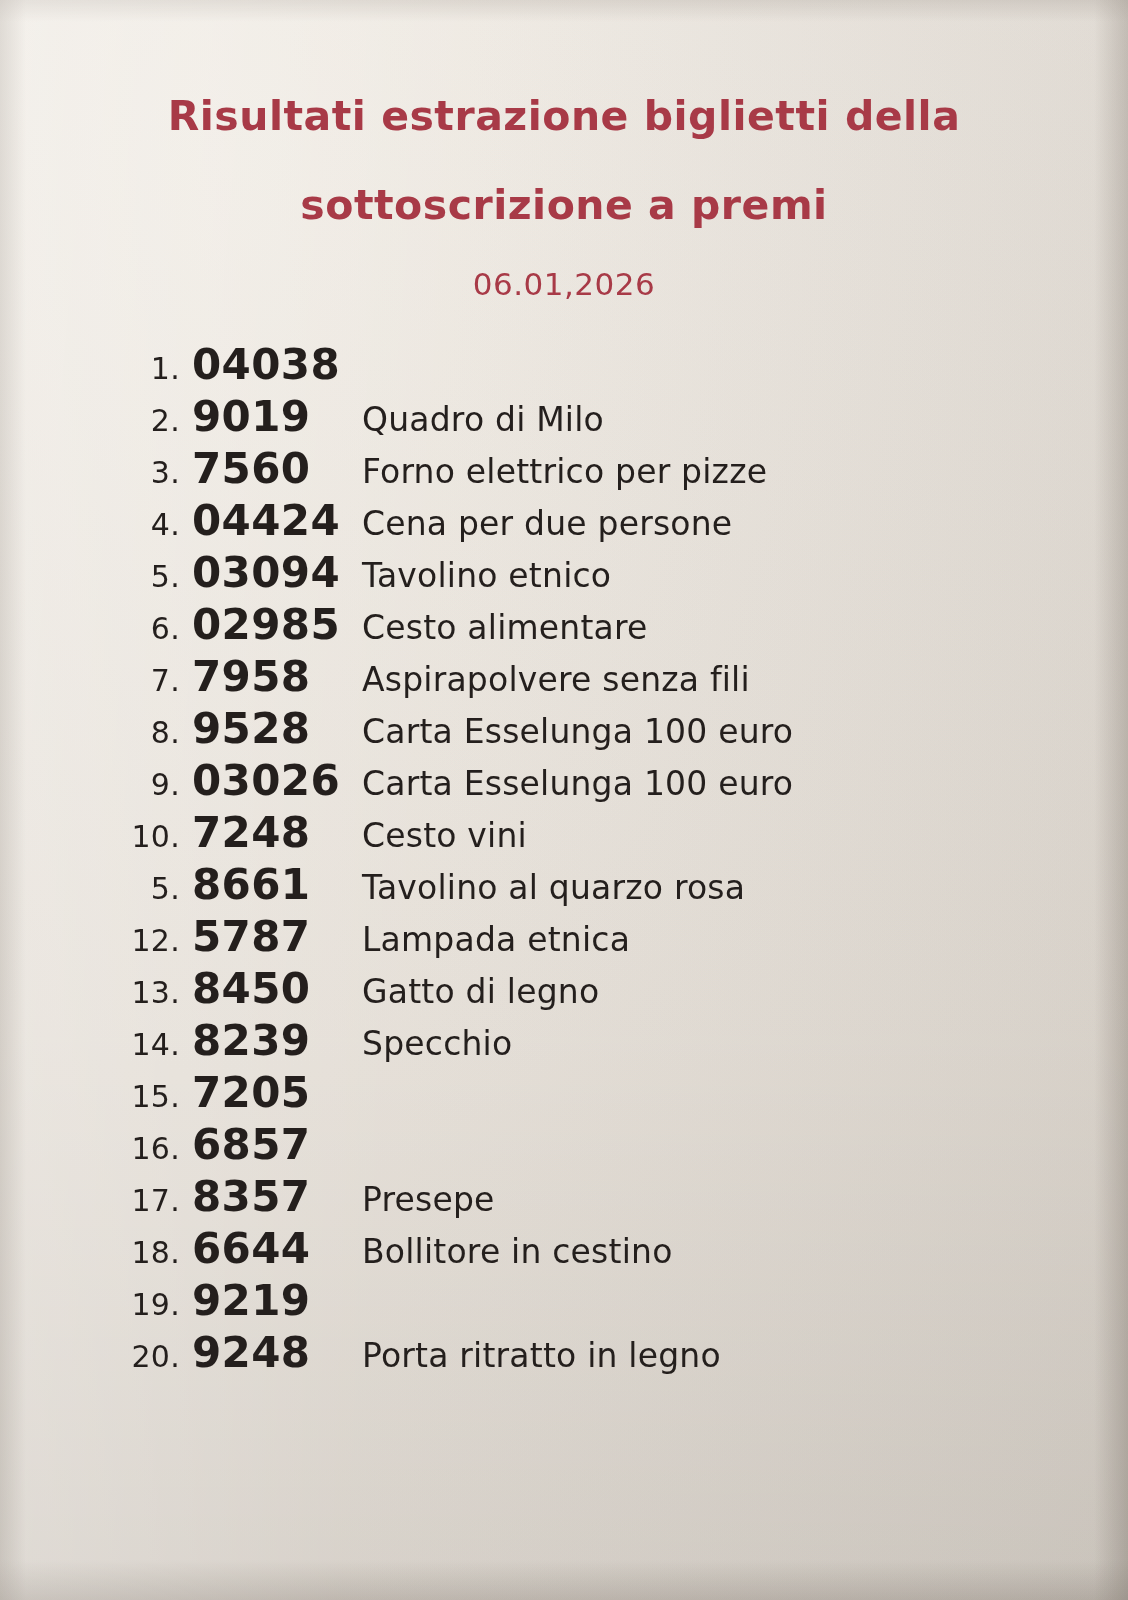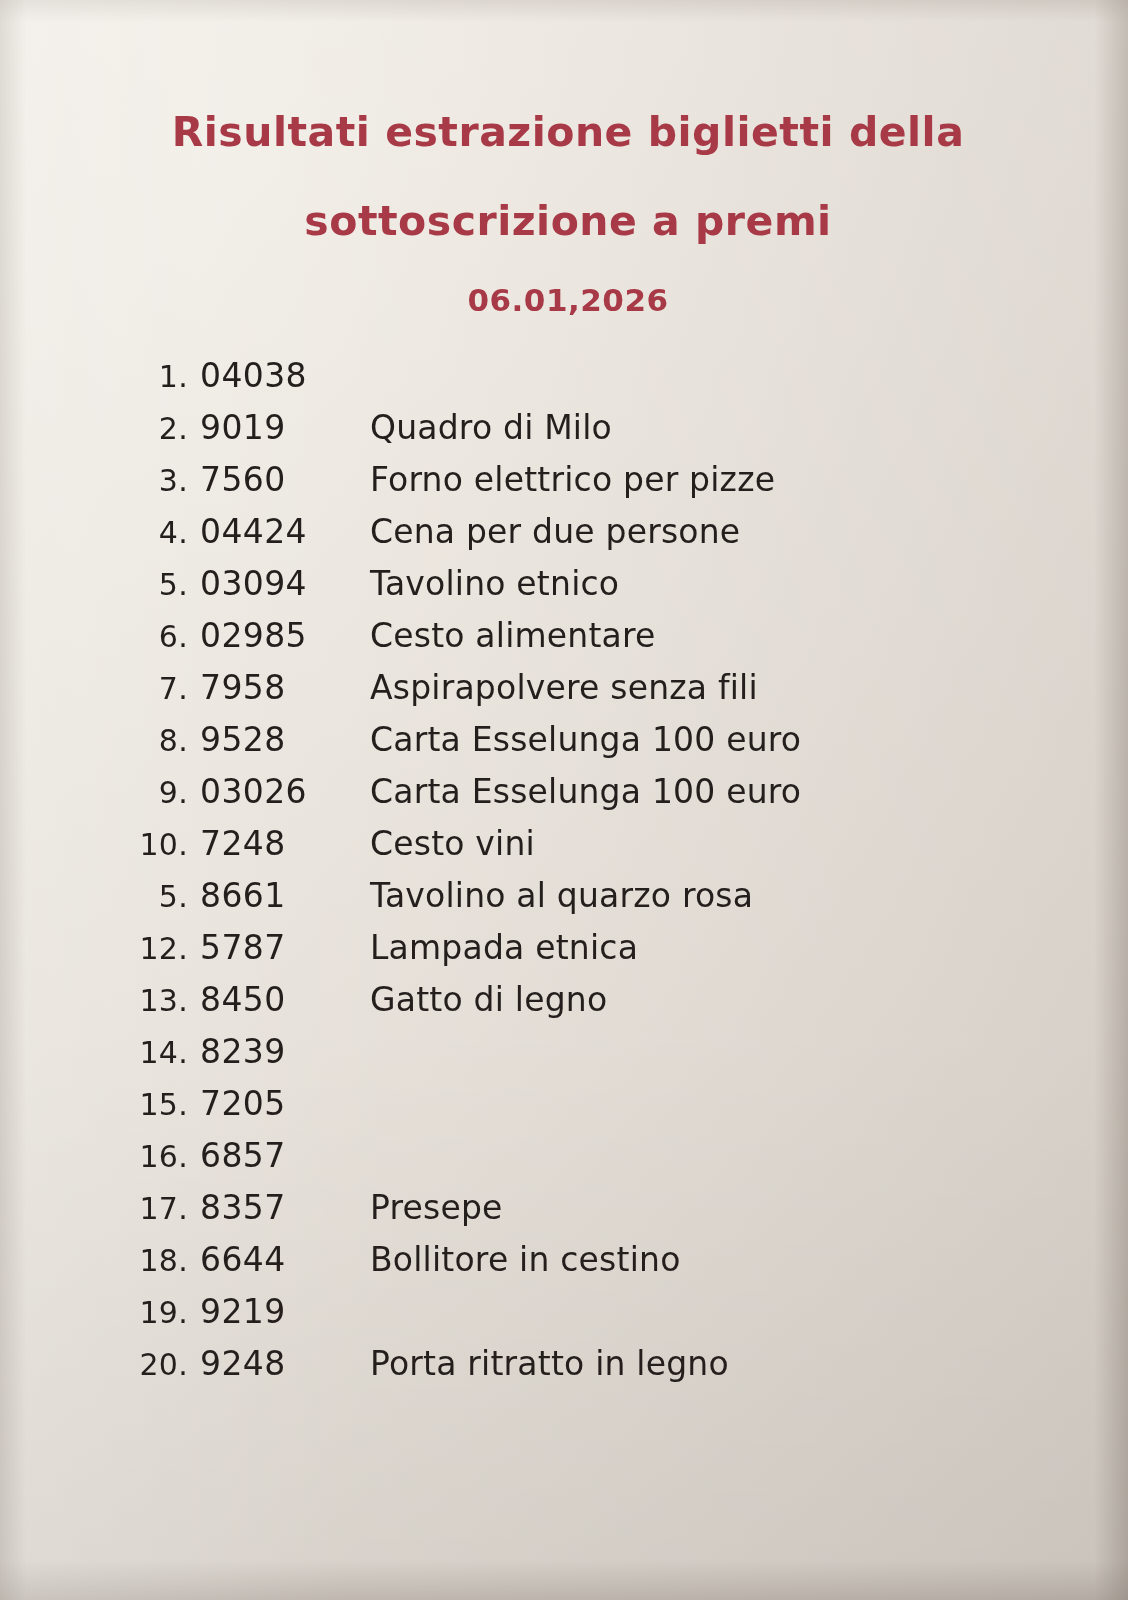--- a/index.html
+++ b/index.html
@@ -55,22 +55,21 @@
     position: absolute;
     left: 0; right: 0; bottom: 0;
     height: 40px;
     background: linear-gradient(0deg, rgba(150,140,130,0.35), rgba(150,140,130,0) 100%);
     pointer-events: none;
   }
 
   .content {
     position: relative;
     z-index: 2;
-    padding: 16px 40px;
-    margin-left: 8px;
+    padding: 0 40px;
   }
 
   .title-block {
     text-align: center;
     padding-top: 96px;
   }
   .title-line {
     font-family: "DejaVu Sans", sans-serif;
     font-weight: bold;
     font-size: 41px;
@@ -78,21 +77,21 @@
     color: #a83a47;
     line-height: 1.0;
   }
   .title-line.second {
     margin-top: 48px;
   }
   .doc-date {
     margin-top: 40px;
     font-family: "DejaVu Sans", sans-serif;
     font-size: 31px;
-    font-weight: 700;
+    font-weight: 400;
     color: #a83a47;
     letter-spacing: 0.5px;
   }
 
   .list {
     margin: 38px 0 0 0;
     padding: 0 0 0 86px;
     list-style: none;
   }
   .row {
@@ -105,23 +104,24 @@
     width: 66px;
     text-align: right;
     font-size: 30px;
     font-family: "DejaVu Sans", sans-serif;
     letter-spacing: 0.3px;
     padding-right: 12px;
     box-sizing: border-box;
   }
   .row .num {
     width: 170px;
-    font-size: 33px;
+    font-size: 42px;
     font-family: "DejaVu Sans", sans-serif;
     letter-spacing: 0.4px;
+    font-weight: bold;
   }
   .row .prize {
     flex: 1;
     font-size: 33px;
     font-family: "DejaVu Sans", sans-serif;
     letter-spacing: 0.2px;
   }
 </style>
 </head>
 <body>
@@ -201,20 +201,21 @@
           <span class="prize">Lampada etnica</span>
         </li>
         <li class="row">
           <span class="idx">13.</span>
           <span class="num">8450</span>
           <span class="prize">Gatto di legno</span>
         </li>
         <li class="row">
           <span class="idx">14.</span>
           <span class="num">8239</span>
+          <span class="prize">Specchio</span>
         </li>
         <li class="row">
           <span class="idx">15.</span>
           <span class="num">7205</span>
         </li>
         <li class="row">
           <span class="idx">16.</span>
           <span class="num">6857</span>
         </li>
         <li class="row">

